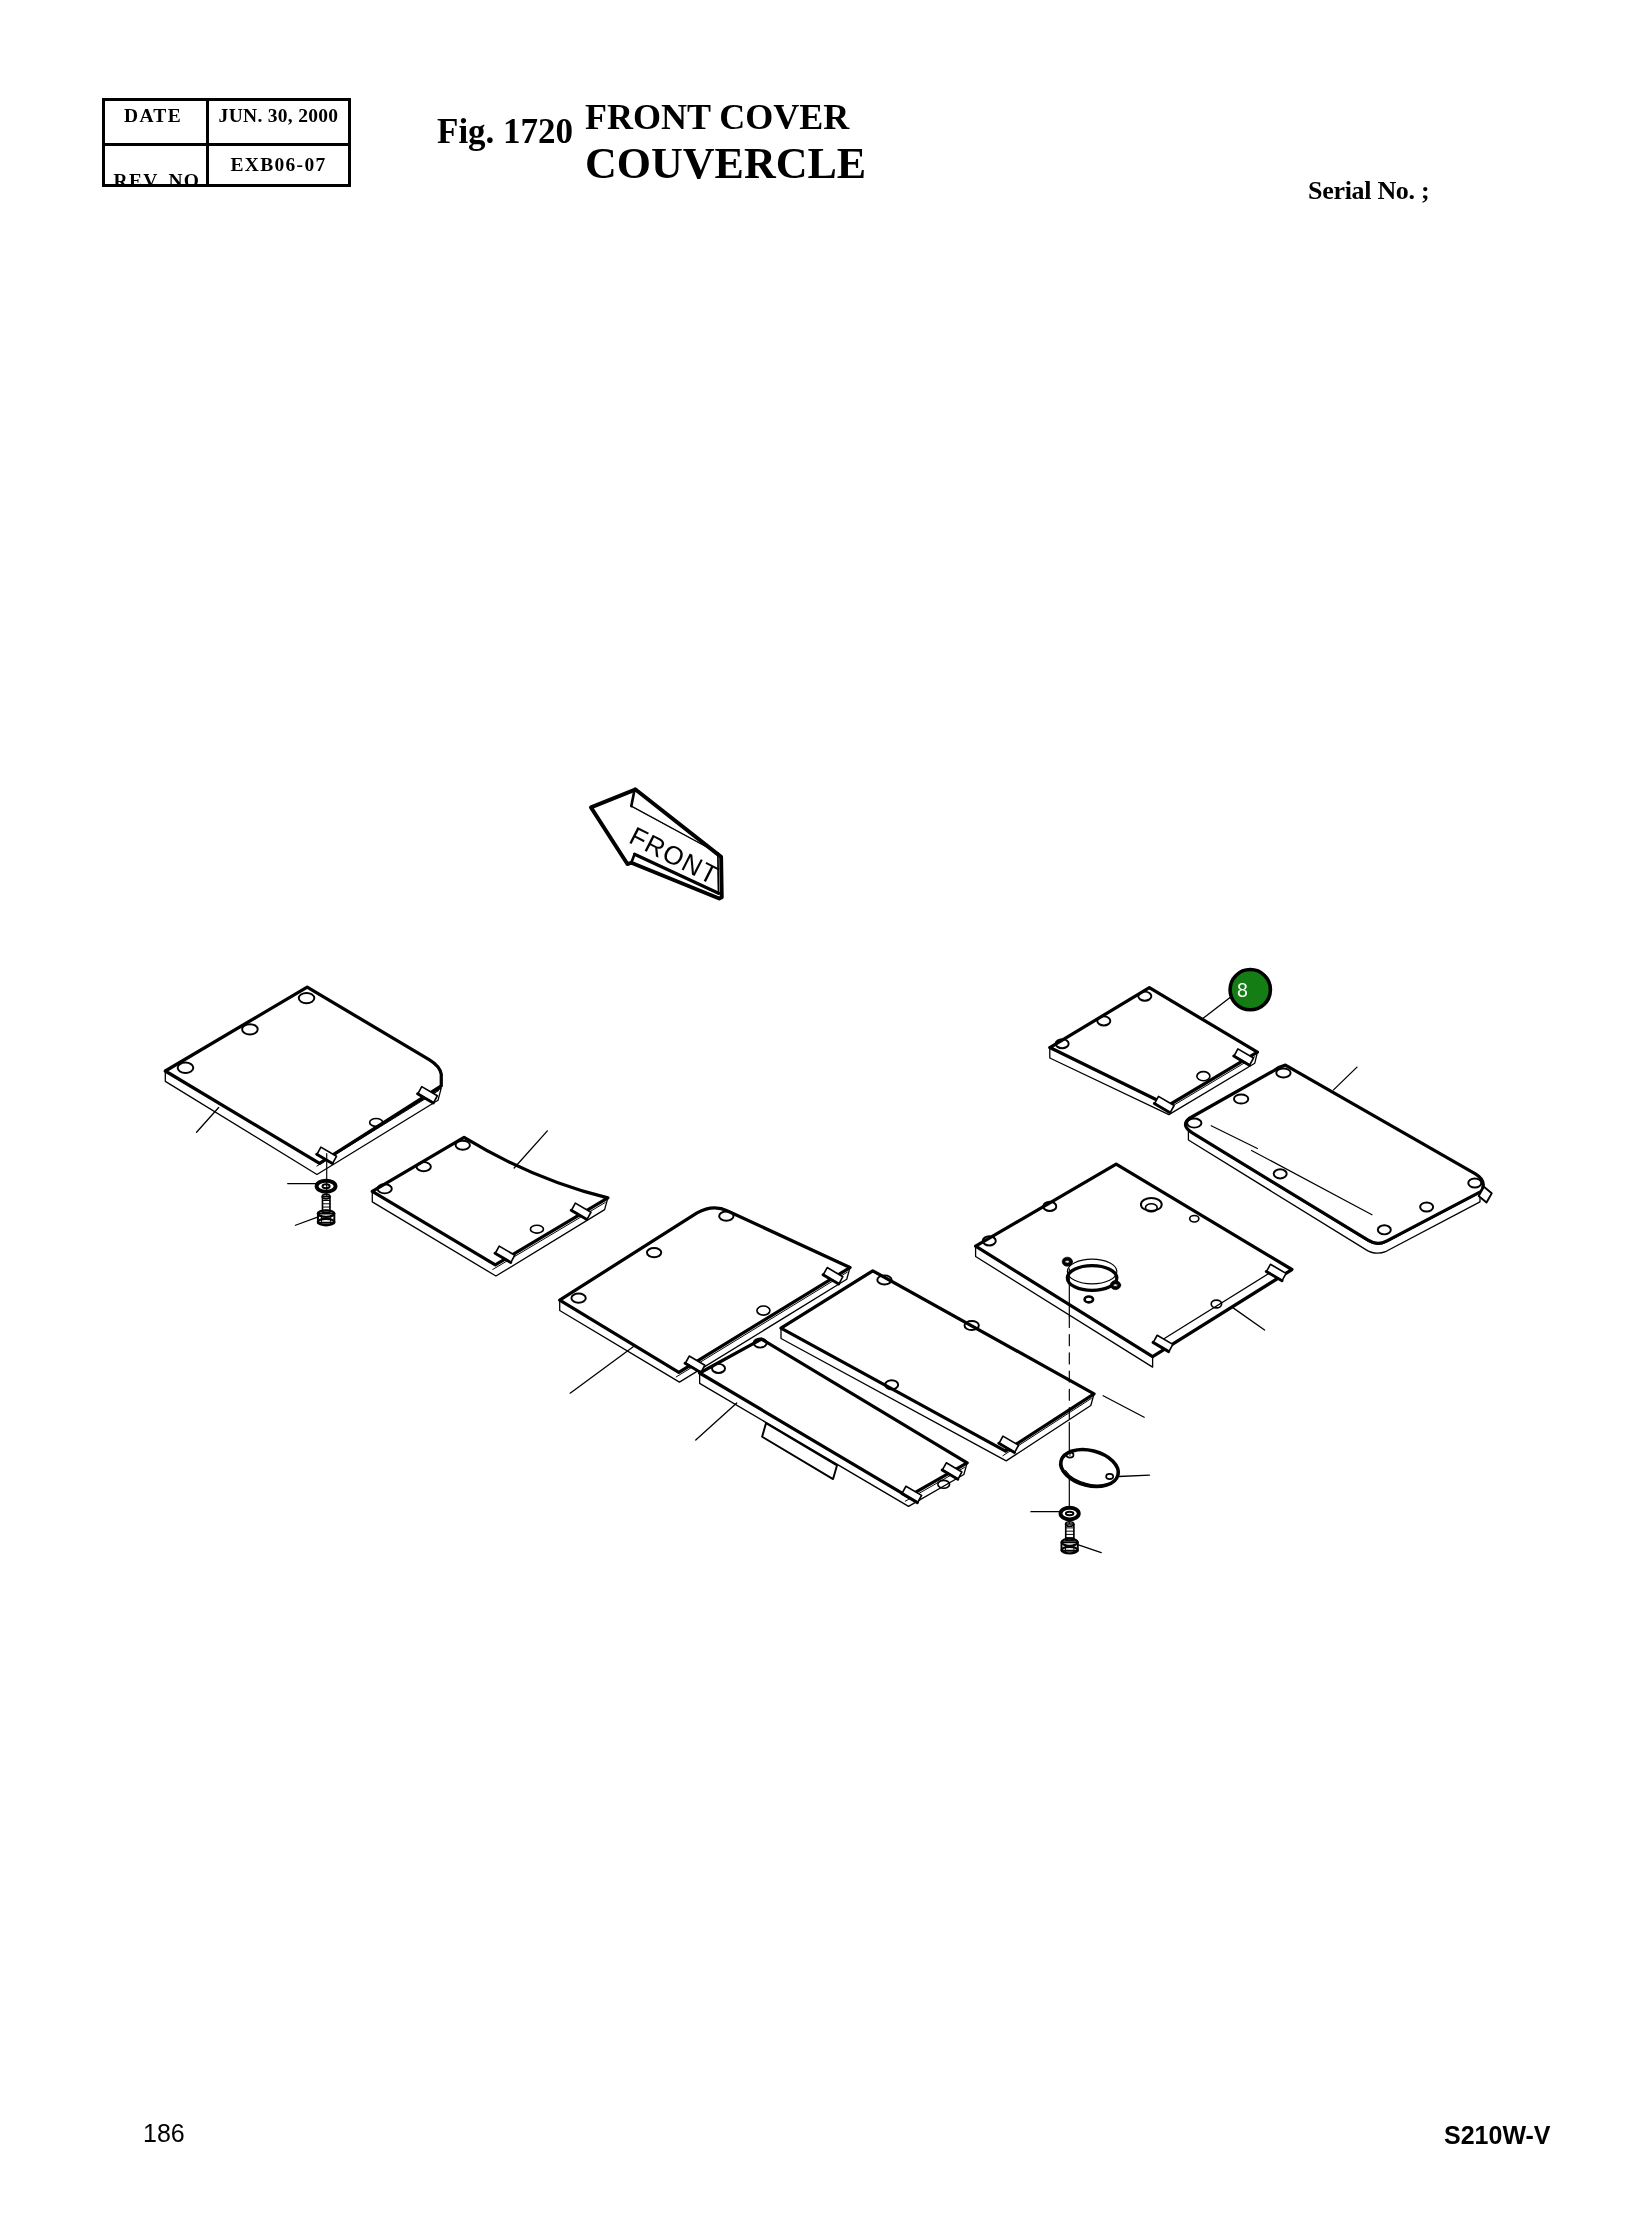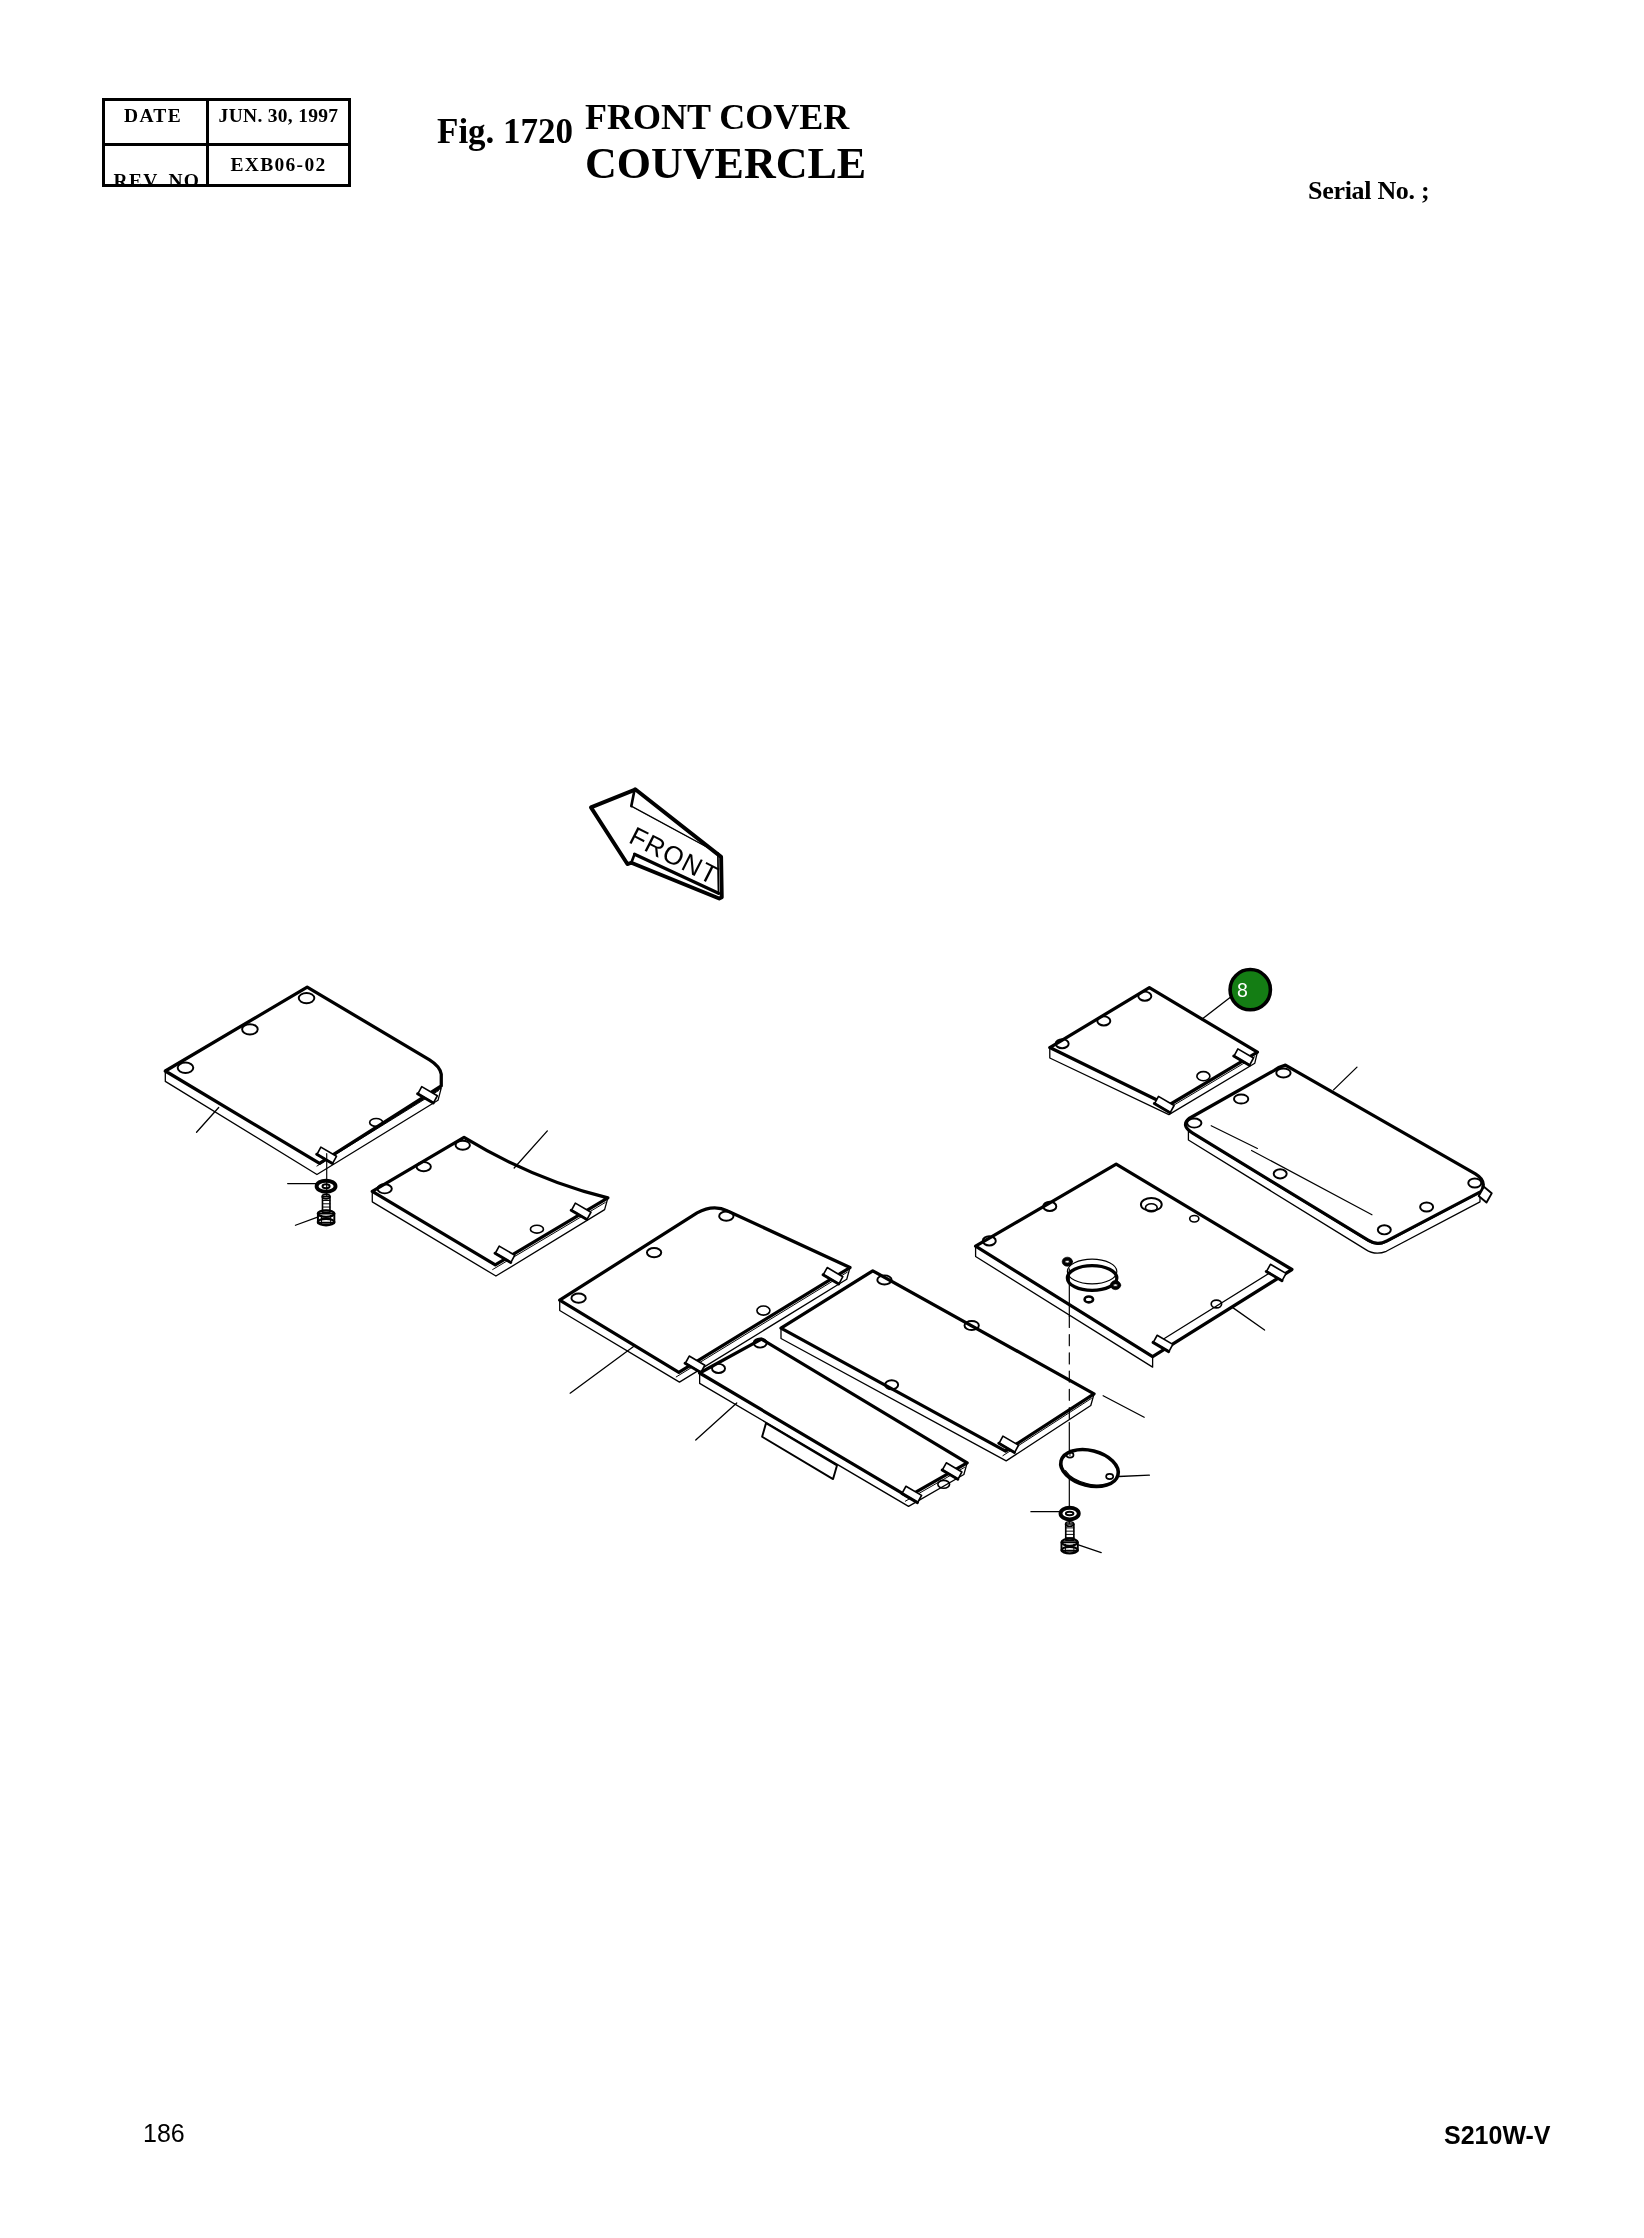--- a/index.html
+++ b/index.html
@@ -11,25 +11,25 @@
 <body>
 
 <div class="abs" style="left:102px;top:98px;width:243px;height:83px;border:3.9px solid #000;">
 
   <div class="abs" style="left:101px;top:0;width:3.3px;height:83px;background:#000;"></div>
 
   <div class="abs" style="left:0;top:42px;width:243px;height:3.3px;background:#000;"></div>
 
   <div class="cell" style="left:0;top:0;width:96px;height:42px;transform:translateY(-6.5px);">DATE</div>
 
-  <div class="cell" style="left:104px;top:0;width:139px;height:42px;letter-spacing:0.3px;transform:translateY(-6.5px);">JUN. 30, 1997</div>
+  <div class="cell" style="left:104px;top:0;width:139px;height:42px;letter-spacing:0.3px;transform:translateY(-6.5px);">JUN. 30, 2000</div>
 
   <div class="cell" style="left:0;top:62px;width:110px;height:37px;transform:translateY(-1.3px);">REV.&nbsp;NO.</div>
 
-  <div class="cell" style="left:104px;top:46px;width:139px;height:37px;transform:translateY(-1.3px);">EXB06-02</div>
+  <div class="cell" style="left:104px;top:46px;width:139px;height:37px;transform:translateY(-1.3px);">EXB06-07</div>
 </div>
 
 <div class="abs" style="left:437px;top:112px;font-weight:bold;font-size:35px;">Fig. 1720</div>
 
 <div class="abs" style="left:585px;top:96px;font-weight:bold;font-size:36px;">FRONT COVER</div>
 
 <div class="abs" style="left:585px;top:138px;font-weight:bold;font-size:44px;">COUVERCLE</div>
 
 <div class="abs" style="left:1308px;top:176px;font-weight:bold;font-size:26px;letter-spacing:-0.3px;">Serial No. ;</div>
 

